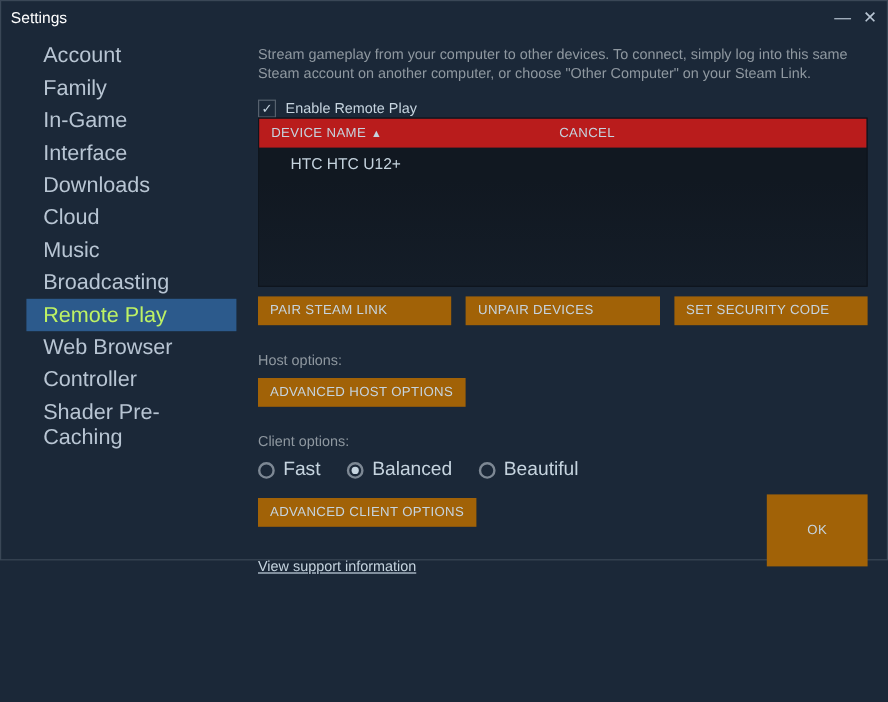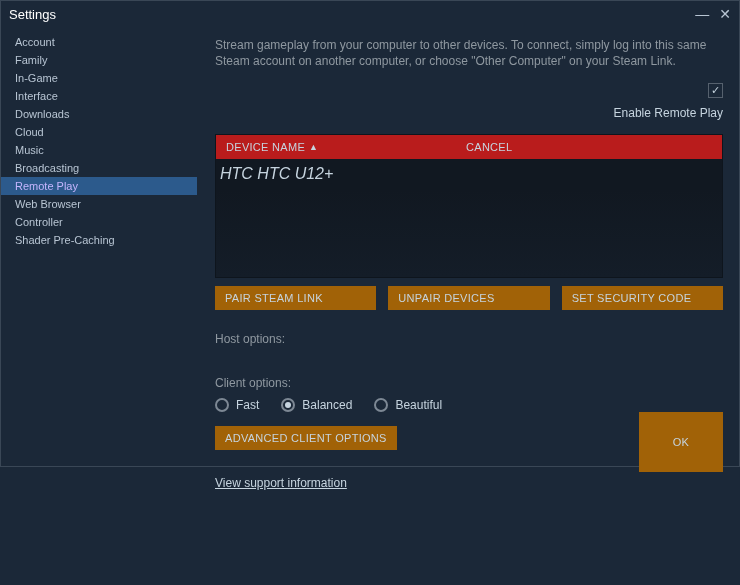--- a/index.html
+++ b/index.html
@@ -4,47 +4,47 @@
 <style>
 * { margin: 0; padding: 0; box-sizing: border-box; }
 body { width: 740px; height: 585px; background: #1b2838; font-family: Arial, "Helvetica Neue", sans-serif; color: #c6d4df; overflow: hidden; }
 .window { width: 740px; height: 467px; display: flex; flex-direction: column; border: 1px solid #3a4756; }
 .titlebar { height: 26px; display: flex; align-items: center; padding: 0 8px; color: #ffffff; font-size: 13px; }
 .titlebar .wincontrols { margin-left: auto; display: flex; align-items: center; gap: 10px; }
 .titlebar .wincontrols span { color: #b8c5d3; cursor: default; font-size: 14px; }
 .body-row { flex: 1; display: flex; min-height: 0; }
 
 .sidebar { width: 196px; padding-top: 6px; }
-.sidebar-item { padding: 3px 12px 3px 14px; font-size: 11px; color: #b8c5d3; cursor: default; }
-.sidebar-item.selected { background: #2c5a8c; color: #c4b5fd; }
+.sidebar-item { padding: 3px 12px 3px 14px; font-size: 18px; color: #b8c5d3; cursor: default; margin-left: 21px; }
+.sidebar-item.selected { background: #2c5a8c; color: #bef264; }
 
 .content { flex: 1; padding: 10px 16px 8px 18px; font-size: 12px; color: #8f98a0; display: flex; flex-direction: column; min-width: 0; }
 .desc { line-height: 1.35; margin-bottom: 14px; }
 
-.row-check { display: flex; align-items: flex-end; gap: 8px; margin-bottom: 14px; color: #c6d4df; flex-direction: column; }
+.row-check { display: flex; align-items: flex-start; gap: 8px; margin-bottom: 0; color: #c6d4df; }
 .chk { width: 15px; height: 15px; border: 1px solid #56616e; display: flex; align-items: center; justify-content: center; font-size: 11px; color: #c6d4df; background: #1b2838; }
 .chk::after { content: "✓"; }
 
 .device-table { border: 1px solid #0e151d; background: #111821; }
 .device-head { display: flex; background: #b91c1c; padding: 6px 10px; font-size: 11px; color: #c6d4df; letter-spacing: .3px; }
 .col-name { flex: 0 0 240px; display: flex; align-items: center; gap: 4px; }
 .col-status { flex: 1; }
 .sort-arrow { font-size: 9px; }
-.device-row { display: flex; padding: 6px 4px; font-size: 16px; color: #c6d4df; font-style: italic; }
+.device-row { display: flex; padding: 6px 26px; font-size: 13px; color: #c6d4df; }
 .device-body { height: 88px; background: linear-gradient(#111821, #141d28); }
 
 .btn-row-3 { display: flex; gap: 12px; margin-top: 8px; }
 .btn { background: #a16207; color: #c6d4df; font-size: 11px; padding: 6px 10px; border: none; text-align: left; letter-spacing: .3px; cursor: default; }
 .btn-row-3 .btn { flex: 1; }
 .btn-adv { display: inline-block; }
 
 .section-label { margin-top: 22px; margin-bottom: 8px; color: #8f98a0; font-size: 12px; }
 
 .radio-row { display: flex; gap: 22px; margin-bottom: 14px; align-items: center; }
-.radio { display: flex; align-items: center; gap: 7px; color: #c6d4df; font-size: 12px; cursor: default; }
+.radio { display: flex; align-items: center; gap: 7px; color: #c6d4df; font-size: 16px; cursor: default; }
 .r { width: 14px; height: 14px; border: 2px solid #7d8894; border-radius: 50%; display: flex; align-items: center; justify-content: center; }
 .r.sel::after { content: ""; width: 6px; height: 6px; background: #c6d4df; border-radius: 50%; }
 
 .support-link { margin-top: 26px; color: #c6d4df; font-size: 12px; text-decoration: underline; cursor: default; display: inline-block; }
 
 .footer { height: 48px; display: flex; align-items: center; justify-content: flex-end; gap: 12px; padding: 0 16px; }
 .footer .btn { min-width: 84px; text-align: center; padding: 24px 14px; }
 </style>
 </head>
 <body>
@@ -100,20 +100,21 @@
         <div class="device-body"></div>
       </div>
 
       <div class="btn-row-3">
         <button class="btn">PAIR STEAM LINK</button>
         <button class="btn">UNPAIR DEVICES</button>
         <button class="btn">SET SECURITY CODE</button>
       </div>
 
       <div class="section-label">Host options:</div>
+      <div><button class="btn btn-adv">ADVANCED HOST OPTIONS</button></div>
 
       <div class="section-label">Client options:</div>
       <div class="radio-row">
         <div class="radio">
             <span class="r"></span>
             <span>Fast</span>
           </div>
         <div class="radio">
             <span class="r sel"></span>
             <span>Balanced</span>

